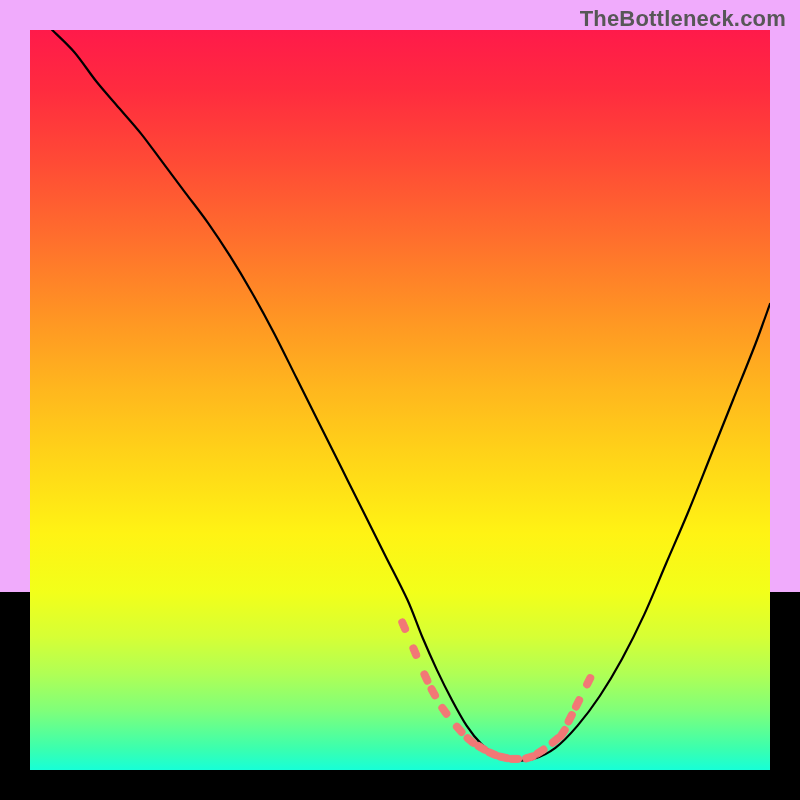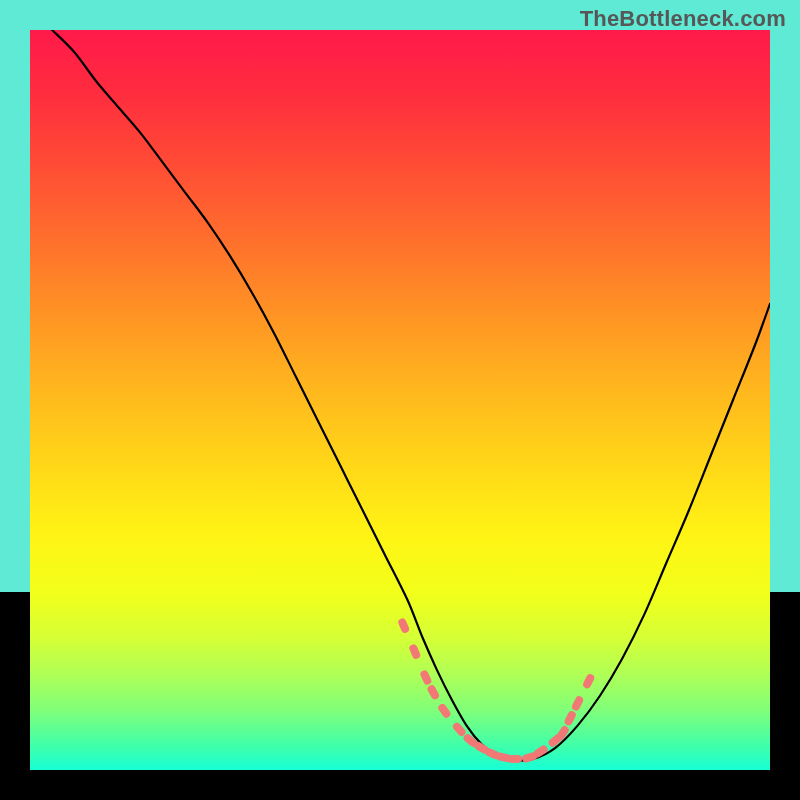--- a/index.html
+++ b/index.html
@@ -1,20 +1,20 @@
 <!DOCTYPE html>
 <html><head>
 <meta charset="utf-8">
 <style>
   * { margin: 0; padding: 0; box-sizing: border-box; }
   html, body { width: 800px; height: 800px; overflow: hidden; background: #000; }
   .container {
     width: 800px;
     height: 592px;
-    background: #5eead4;
+    background: #f0abfc;
     position: relative;
   }
   .watermark {
     position: absolute;
     top: 6px;
     right: 14px;
     font-family: Arial, Helvetica, sans-serif;
     font-size: 22px;
     font-weight: bold;
     color: #575757;

